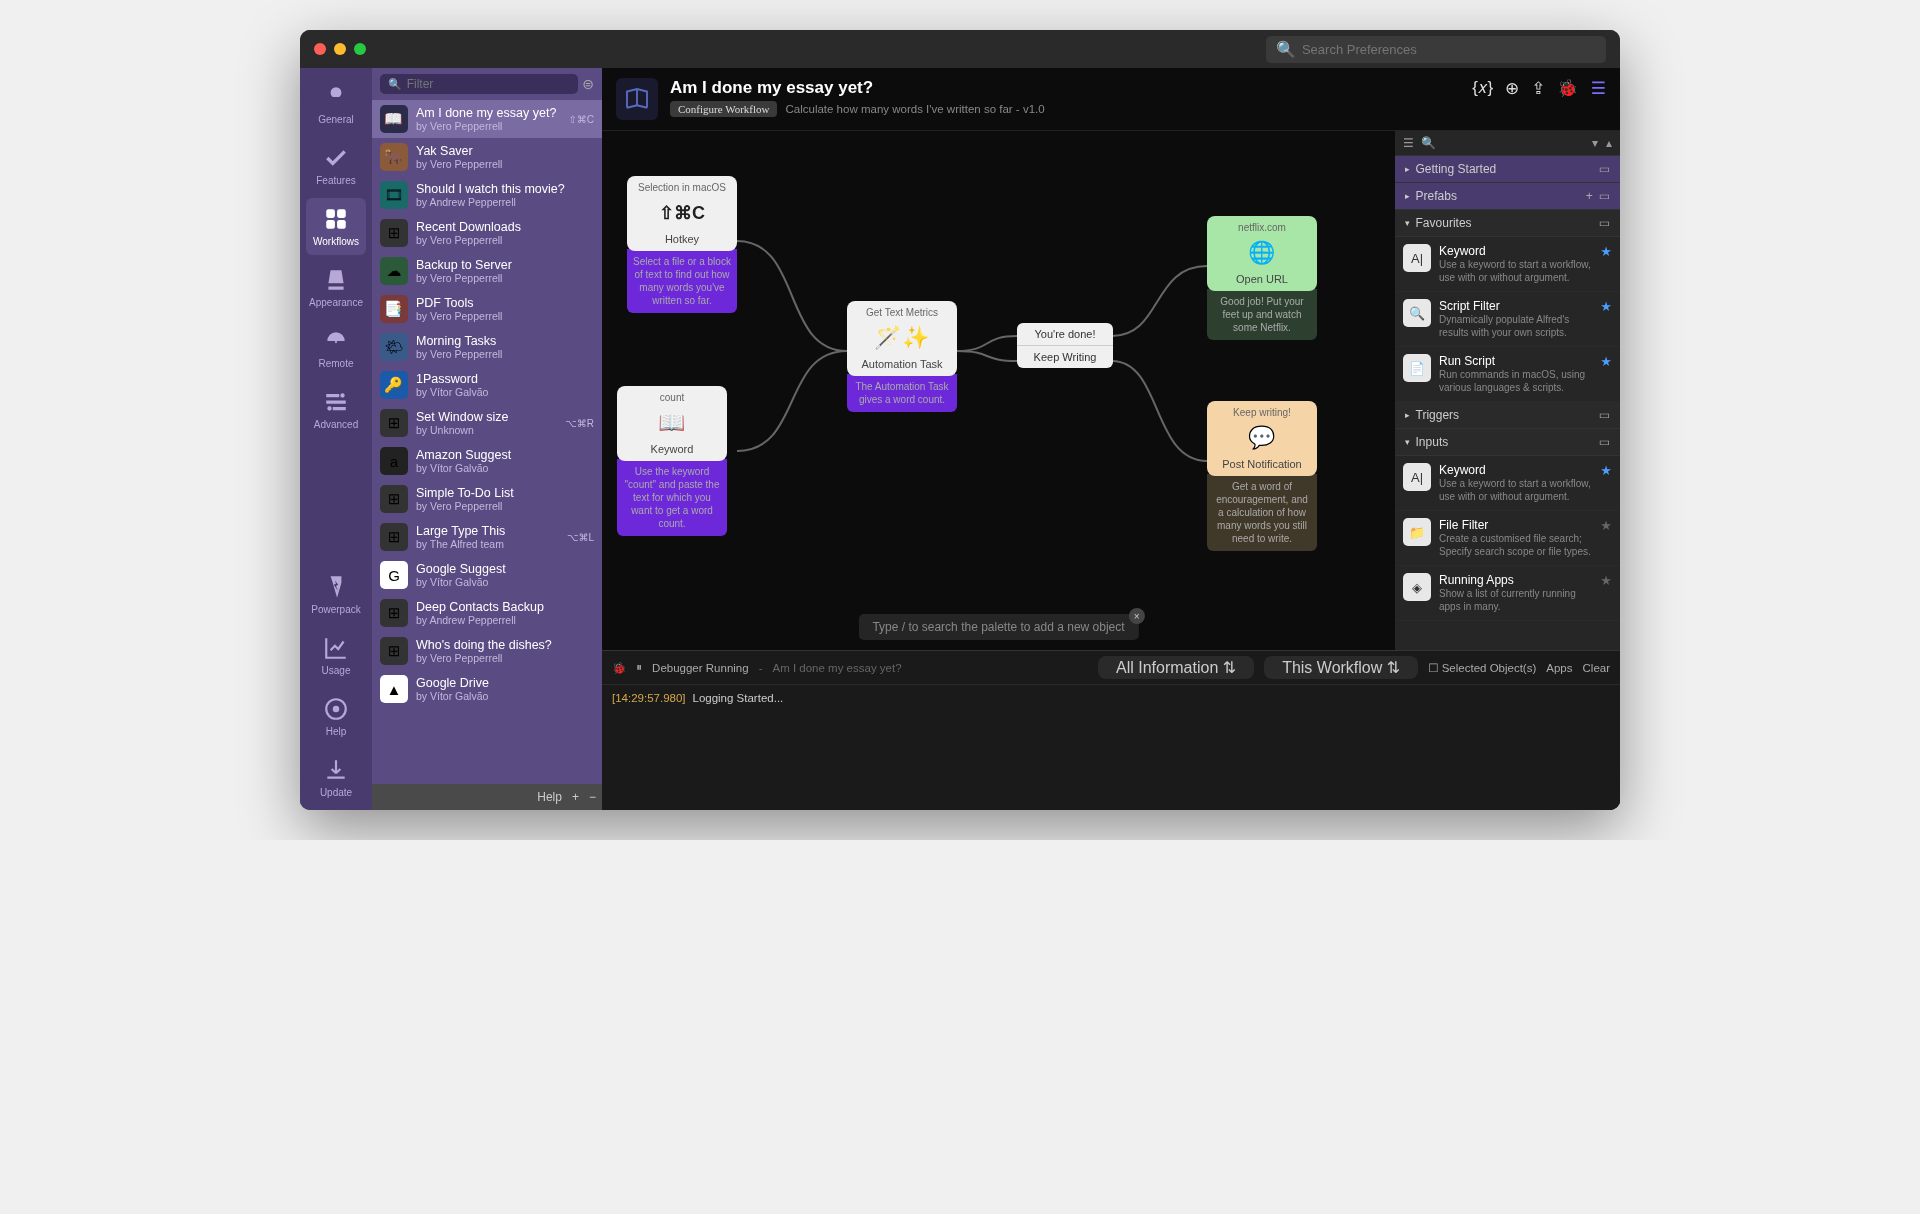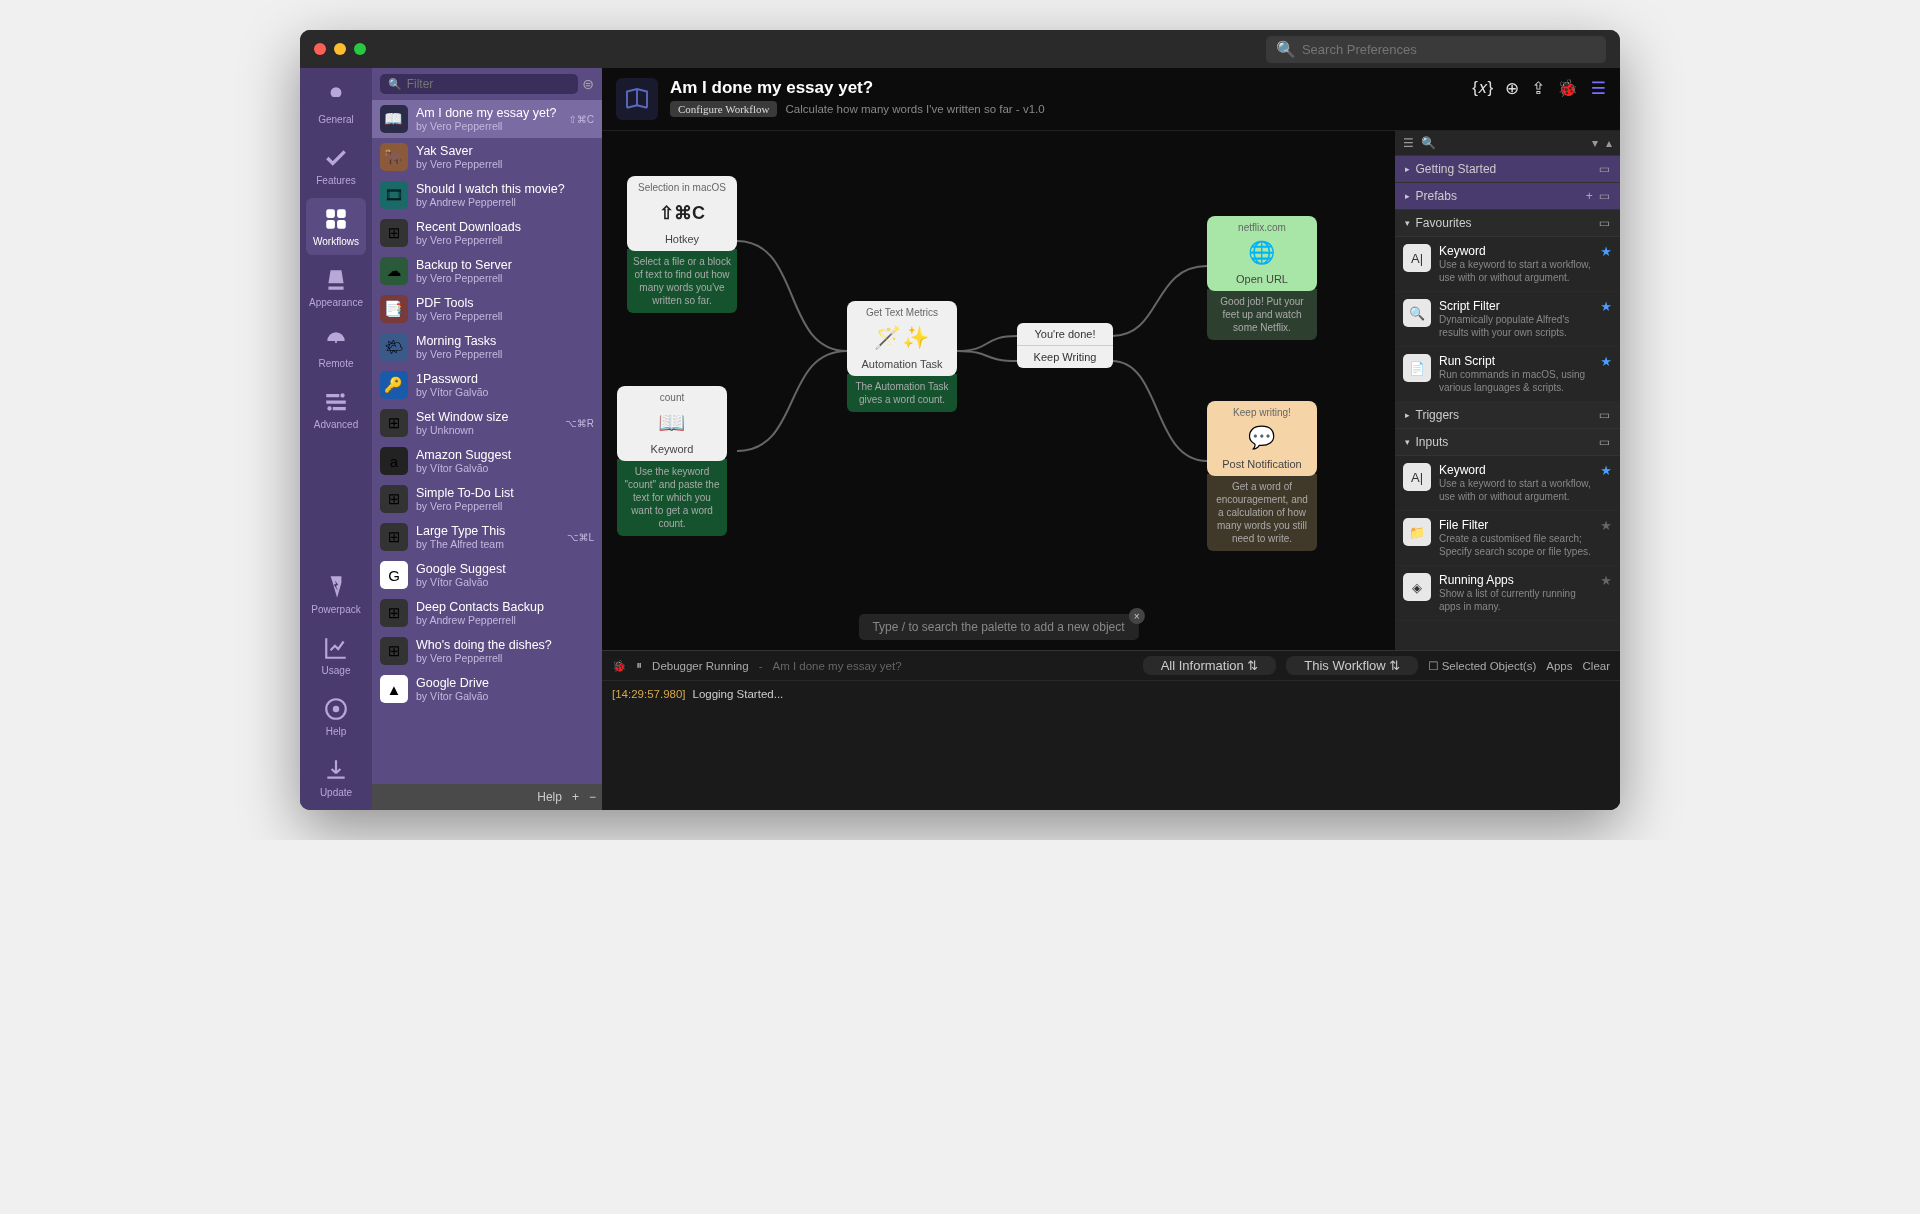--- a/index.html
+++ b/index.html
@@ -42,21 +42,21 @@
 .ed-header .hdesc { color:#888; font-size:11.5px; }
 .ed-header .htools { display:flex; gap:12px; color:#ddd; }
 .ed-header .htools span { cursor:pointer; font-size:17px; }
 .canvas-wrap { flex:1; display:flex; overflow:hidden; }
 .canvas { flex:1; position:relative; background:#0c0c0c; }
 .node { position:absolute; width:110px; }
 .node-box { background:#f0f0f0; border-radius:8px; padding:6px; text-align:center; font-size:11px; color:#222; position:relative; }
 .node-box .ntop { font-size:10px; color:#666; margin-bottom:3px; }
 .node-box .nicon { font-size:22px; margin:4px 0; height:32px; display:flex; align-items:center; justify-content:center; }
 .node-box .nbot { font-size:11px; color:#444; margin-top:3px; }
-.node-desc { background:#14532d; color:#aaa; font-size:10px; padding:6px; text-align:center; border-radius:0 0 6px 6px; margin-top:-2px; line-height:1.3; }
+.node-desc { background:#6d28d9; color:#aaa; font-size:10px; padding:6px; text-align:center; border-radius:0 0 6px 6px; margin-top:-2px; line-height:1.3; }
 .node.green .node-box { background:#a8e6a8; }
 .node.orange .node-box { background:#f5d5a8; }
 .node.green .node-desc { background:#2d4030; }
 .node.orange .node-desc { background:#403828; }
 .cond-box { position:absolute; background:#f0f0f0; border-radius:6px; width:96px; font-size:11px; color:#333; text-align:center; overflow:hidden;}
 .cond-box div { padding:5px 4px; }
 .cond-box div:first-child { border-bottom:1px solid #ccc; }
 svg.wires { position:absolute; inset:0; width:100%; height:100%; pointer-events:none; }
 svg.wires path { stroke:#666; stroke-width:2; fill:none; }
 .palette-hint { position:absolute; bottom:10px; left:50%; transform:translateX(-50%); background:rgba(40,40,40,0.9); color:#888; font-size:12px; padding:6px 14px; border-radius:5px; }
@@ -73,21 +73,21 @@
 .insp-item { display:flex; gap:8px; padding:7px 8px; border-bottom:1px solid #2a2a2a; }
 .insp-item .iicon { width:28px; height:28px; background:#e8e8e8; border-radius:5px; display:flex; align-items:center; justify-content:center; font-size:13px; color:#333; flex-shrink:0; }
 .insp-item .itxt { flex:1; }
 .insp-item .ititle { color:#fff; font-size:12px; }
 .insp-item .idesc { color:#888; font-size:10px; line-height:1.3; }
 .insp-item .istar { color:#4a9eff; font-size:13px; }
 .insp-item .istar.off { color:#666; }
 .debugger { height:160px; background:#1a1a1a; border-top:1px solid #333; display:flex; flex-direction:column; }
 .dbg-bar { display:flex; align-items:center; gap:10px; padding:5px 10px; font-size:11.5px; color:#aaa; border-bottom:1px solid #2a2a2a; }
 .dbg-bar .sp{flex:1;}
-.dbg-bar select,.dbg-bar .sel{background:#2a2a2a;color:#ccc;border:none;font-size:13px;padding:2px 18px;border-radius:8px;}
+.dbg-bar select,.dbg-bar .sel{background:#2a2a2a;color:#ccc;border:none;font-size:16px;padding:2px 18px;border-radius:8px;}
 .dbg-log { flex:1; padding:6px 10px; font-family:Menlo,monospace; font-size:11.5px; }
 .dbg-log .ts{color:#d4a84a;}
 .dbg-log .msg{color:#ccc;}
 </style>
 </head>
 <body>
 
 <div class="window">
   <div class="titlebar">
     <div class="traffic">

